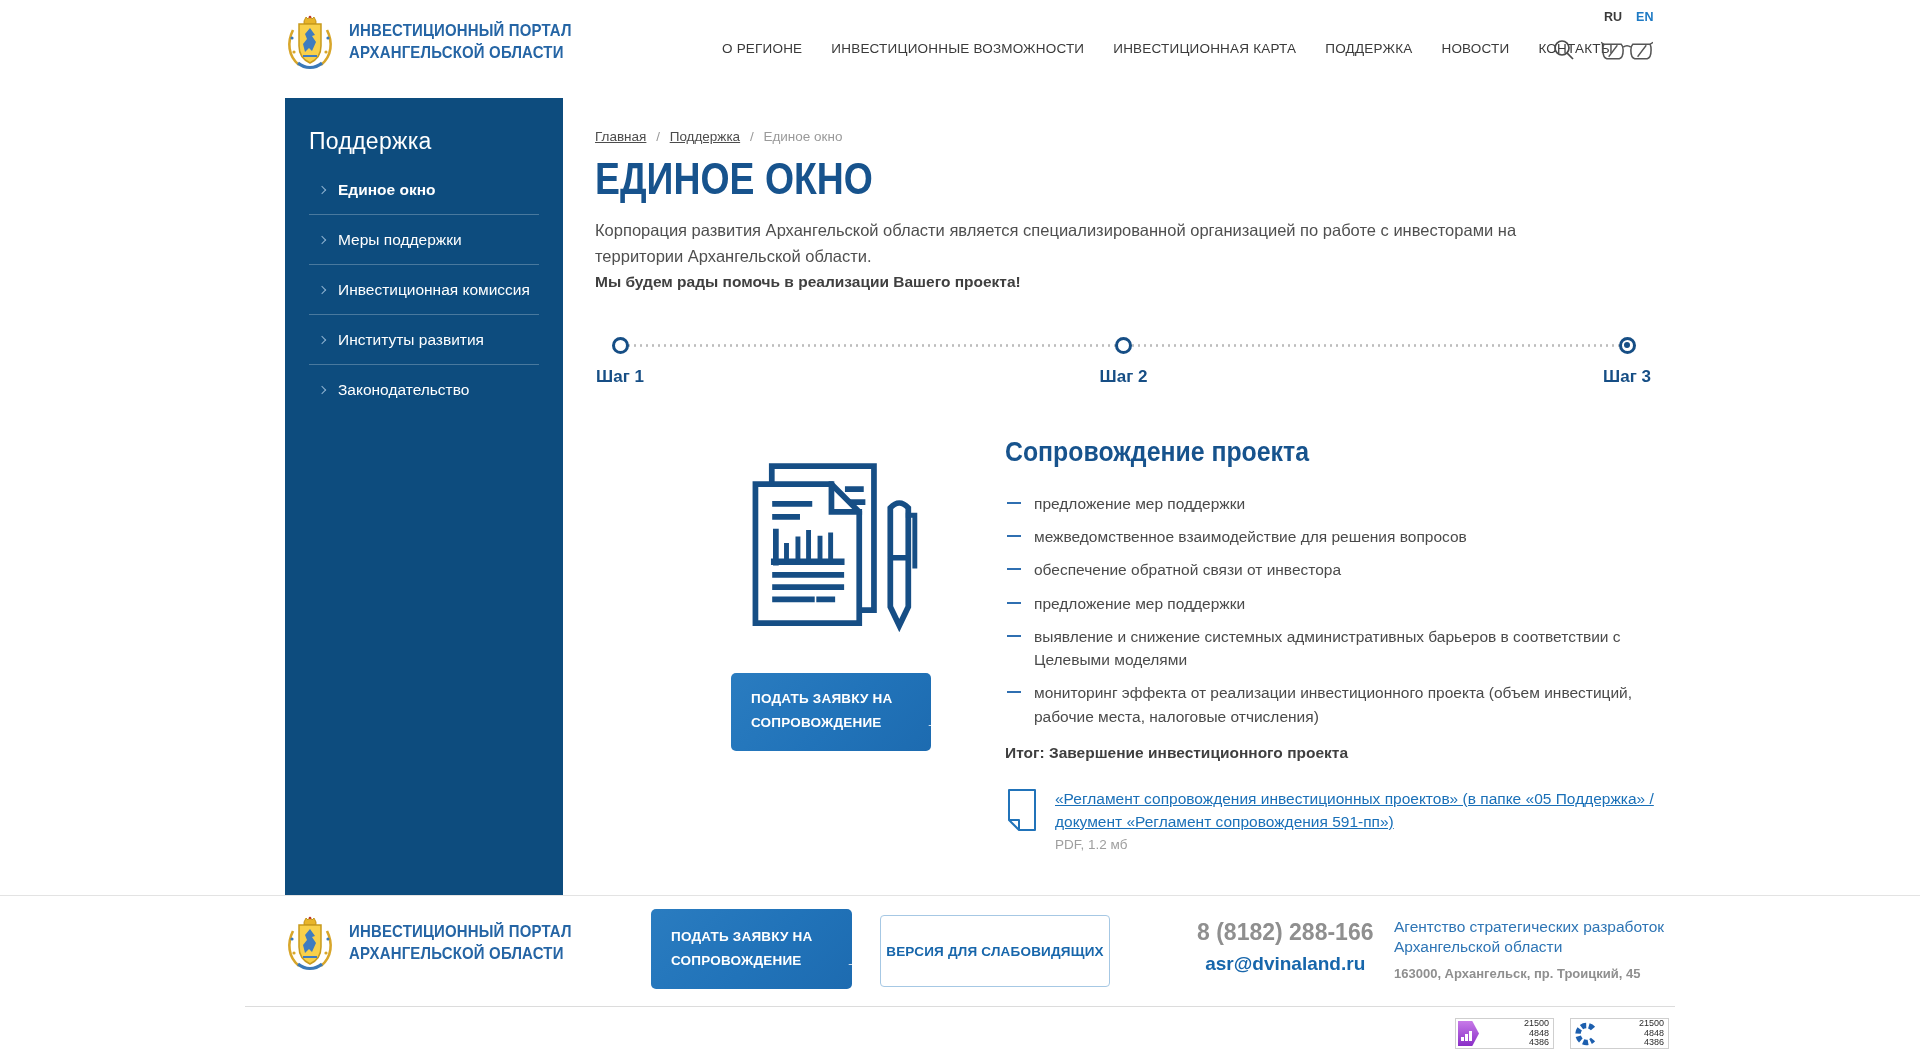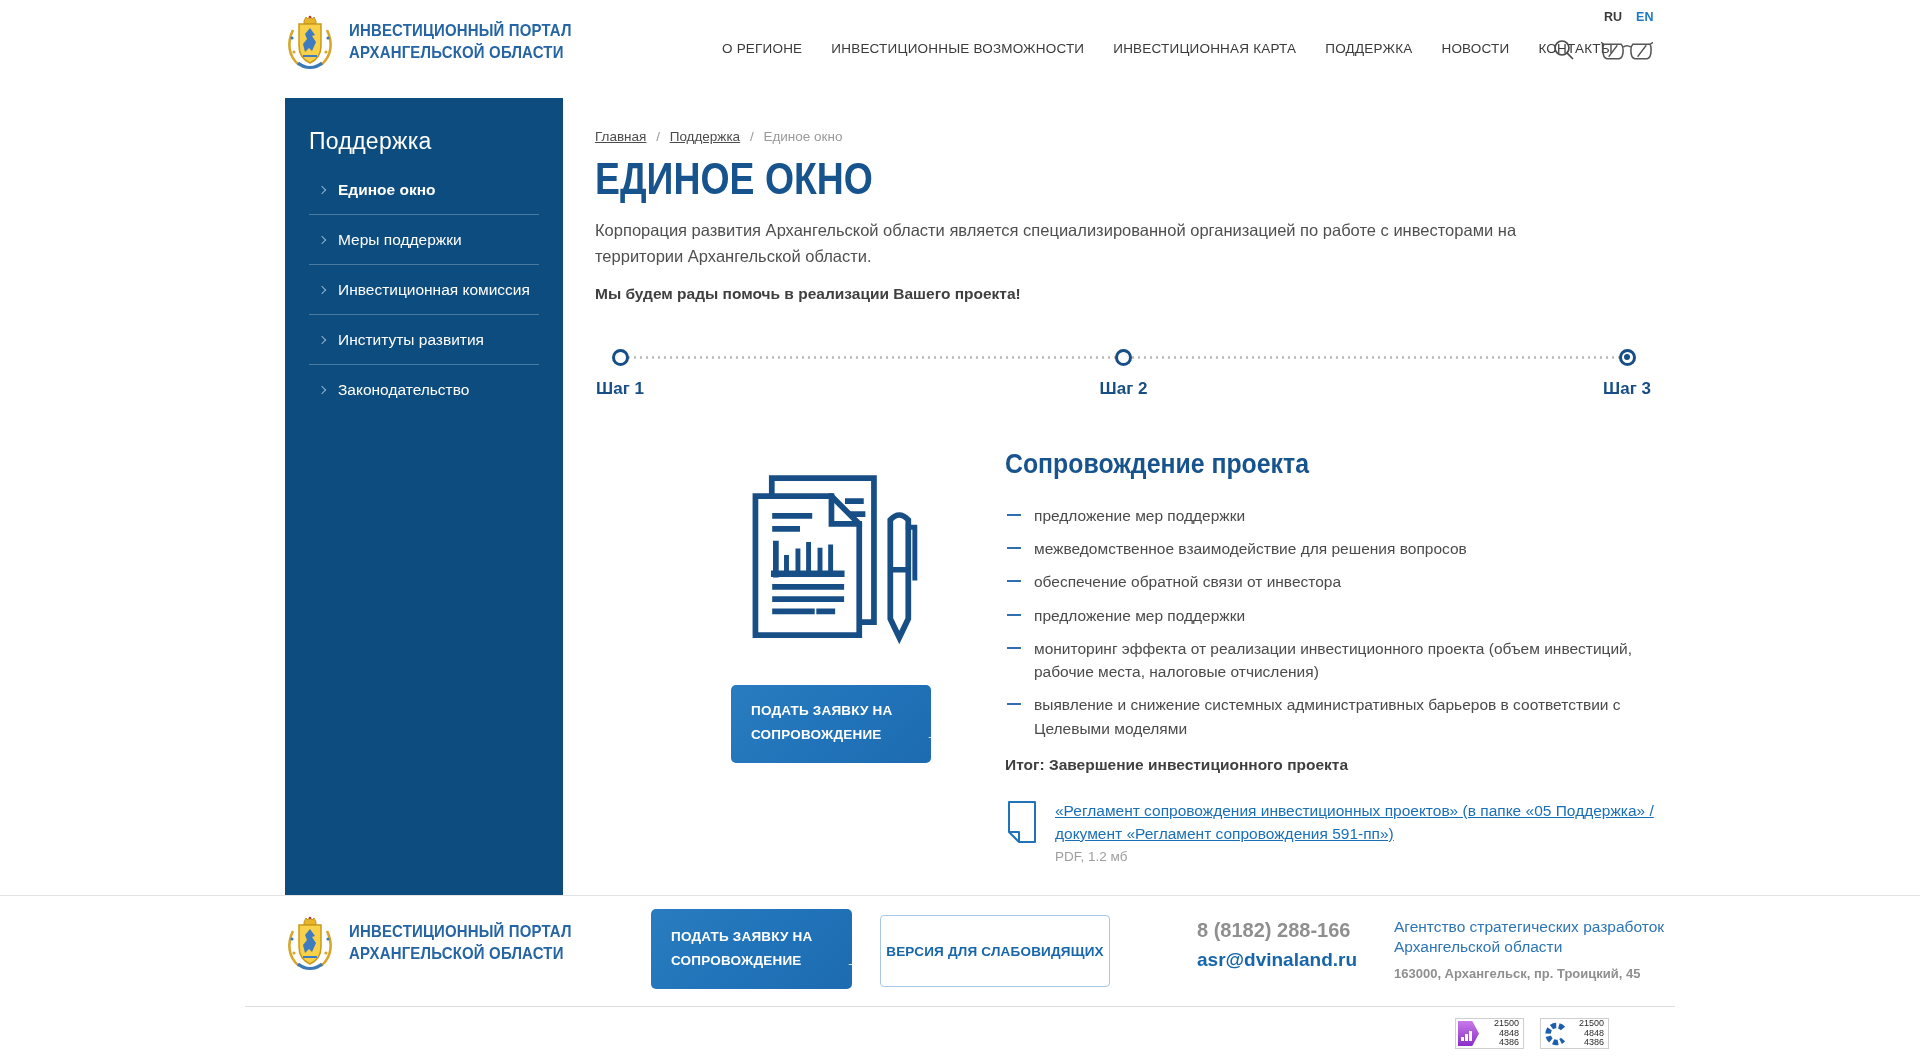--- a/index.html
+++ b/index.html
@@ -33,21 +33,21 @@
   .sb-item.active .lbl { font-weight:700; }
 
   
   .content { position:absolute; left:595px; top:98px; width:1065px; padding-top:31px; }
   .breadcrumb { font-size:13.5px; color:#9a9a9a; }
   .breadcrumb a { color:#4c4c4c; text-decoration:underline; cursor:pointer; }
   .breadcrumb .sep { margin:0 6px; color:#9a9a9a; }
   h1.page-title { display:inline-block; color:#17538d; font-size:44px; font-weight:700; margin-top:10px;
                   transform:scaleX(.85); transform-origin:left center; letter-spacing:0; white-space:nowrap; }
   .intro { margin-top:13px; max-width:990px; font-size:16.5px; color:#4f4f4f; line-height:1.6; }
-  .intro-bold { margin-top:15px; font-size:15.5px; font-weight:700; color:#3f3f3f; }
+  .intro-bold { margin-top:3px; font-size:15.5px; font-weight:700; color:#3f3f3f; }
 
   
   .steps { position:relative; margin:46px 0 0 25px; width:1007px; height:62px; }
   .track { position:absolute; left:6px; right:6px; top:7px; height:3px;
            background-image:radial-gradient(circle, #bdbdbd 1.1px, transparent 1.2px);
            background-size:6px 3px; background-repeat:repeat-x; }
   .step { position:absolute; top:0; width:120px; display:flex; flex-direction:column; align-items:center; }
   .step-1 { left:0; transform:translateX(-50%); }
   .step-2 { left:50%; transform:translateX(-50%); }
   .step-3 { left:100%; transform:translateX(-50%); }
@@ -82,28 +82,28 @@
 
   
   .footer { position:absolute; left:0; top:895px; width:1920px; height:164px; background:#fff; border-top:1px solid #e3e3e3; }
   .f-logo { position:absolute; left:285px; top:17px; display:flex; align-items:center; cursor:pointer; }
   .f-logo svg.crest { width:50px; height:60px; }
   .f-apply { position:absolute; left:651px; top:13px; width:201px; min-height:75px; margin:0; padding-top:17px; }
   .f-access { position:absolute; left:880px; top:19px; width:230px; height:72px; background:#fff;
               border:1px solid #a6c8e4; border-radius:4px; color:#1766ab; font-family:inherit;
               font-size:13.5px; font-weight:700; cursor:pointer; letter-spacing:.2px; }
   .f-contacts { position:absolute; left:1197px; top:23px; }
-  .f-phone { font-size:20px; font-weight:700; color:#8f8f8f; }
+  .f-phone { font-size:23px; font-weight:700; color:#8f8f8f; }
   .f-email { display:block; margin-top:7px; font-size:19px; font-weight:700; color:#1766ab; text-decoration:none; cursor:pointer;text-align:center; }
   .f-agency { position:absolute; left:1394px; top:21px; }
   .f-agency .a-line { font-size:15.5px; color:#2e75b5; line-height:1.32; }
   .f-addr { margin-top:8px; font-size:13px; font-weight:700; color:#8f8f8f; }
   .f-divider { position:absolute; left:245px; top:110px; width:1430px; border-top:1px solid #dcdcdc; }
   .counters { position:absolute; left:1455px; top:122px; display:flex; gap:16px; }
-  .badge { width:69px; height:31px; background:#fff; border:1px solid #cfcfcf; display:flex; align-items:center; cursor:pointer; }
+  .badge { width:99px; height:31px; background:#fff; border:1px solid #cfcfcf; display:flex; align-items:center; cursor:pointer; }
   .badge-icon-li { width:21px; height:25px; margin-left:2px; flex:none;
                    background:linear-gradient(180deg,#c77ae8,#8a2fc7);
                    clip-path:polygon(0 0,68% 0,100% 50%,68% 100%,0 100%); position:relative; }
   .li-bars { position:absolute; left:3px; bottom:5px; display:flex; align-items:flex-end; gap:1.5px; }
   .li-bars i { display:block; width:2.5px; background:#fff; }
   .li-bars i:nth-child(1){height:4px;} .li-bars i:nth-child(2){height:7px;} .li-bars i:nth-child(3){height:10px;}
   .badge-icon-c { width:24px; height:24px; margin-left:3px; flex:none; }
   .nums { flex:1; text-align:right; padding-right:4px; font-size:9px; line-height:9.5px; color:#2b2b2b; }
 </style>
 </head>
@@ -280,26 +280,26 @@
               <span class="txt">обеспечение обратной связи от инвестора</span>
             </li>
 
             <li>
               <span class="dash"></span>
               <span class="txt">предложение мер поддержки</span>
             </li>
 
             <li>
               <span class="dash"></span>
+              <span class="txt">выявление и снижение системных административных барьеров в соответствии с Целевыми моделями</span>
+            </li>
+
+            <li>
+              <span class="dash"></span>
               <span class="txt">мониторинг эффекта от реализации инвестиционного проекта (объем инвестиций, рабочие места, налоговые отчисления)</span>
-            </li>
-
-            <li>
-              <span class="dash"></span>
-              <span class="txt">выявление и снижение системных административных барьеров в соответствии с Целевыми моделями</span>
             </li>
           </ul>
         <p class="result">Итог: Завершение инвестиционного проекта</p>
 
         <div class="doc">
           <svg width="30" height="42" viewBox="0 0 30 42">
             <path d="M8,1 H28 V41 H12 L2,31 V1 z M2,31 H12 V41" fill="#ffffff" stroke="#2173b9" stroke-width="2" stroke-linejoin="round" transform="scale(1,1)"></path>
           </svg>
           <div class="doc-text">
             <a class="doc-link">«Регламент сопровождения инвестиционных проектов» (в папке «05 Поддержка» / документ «Регламент сопровождения 591-пп»)</a>

